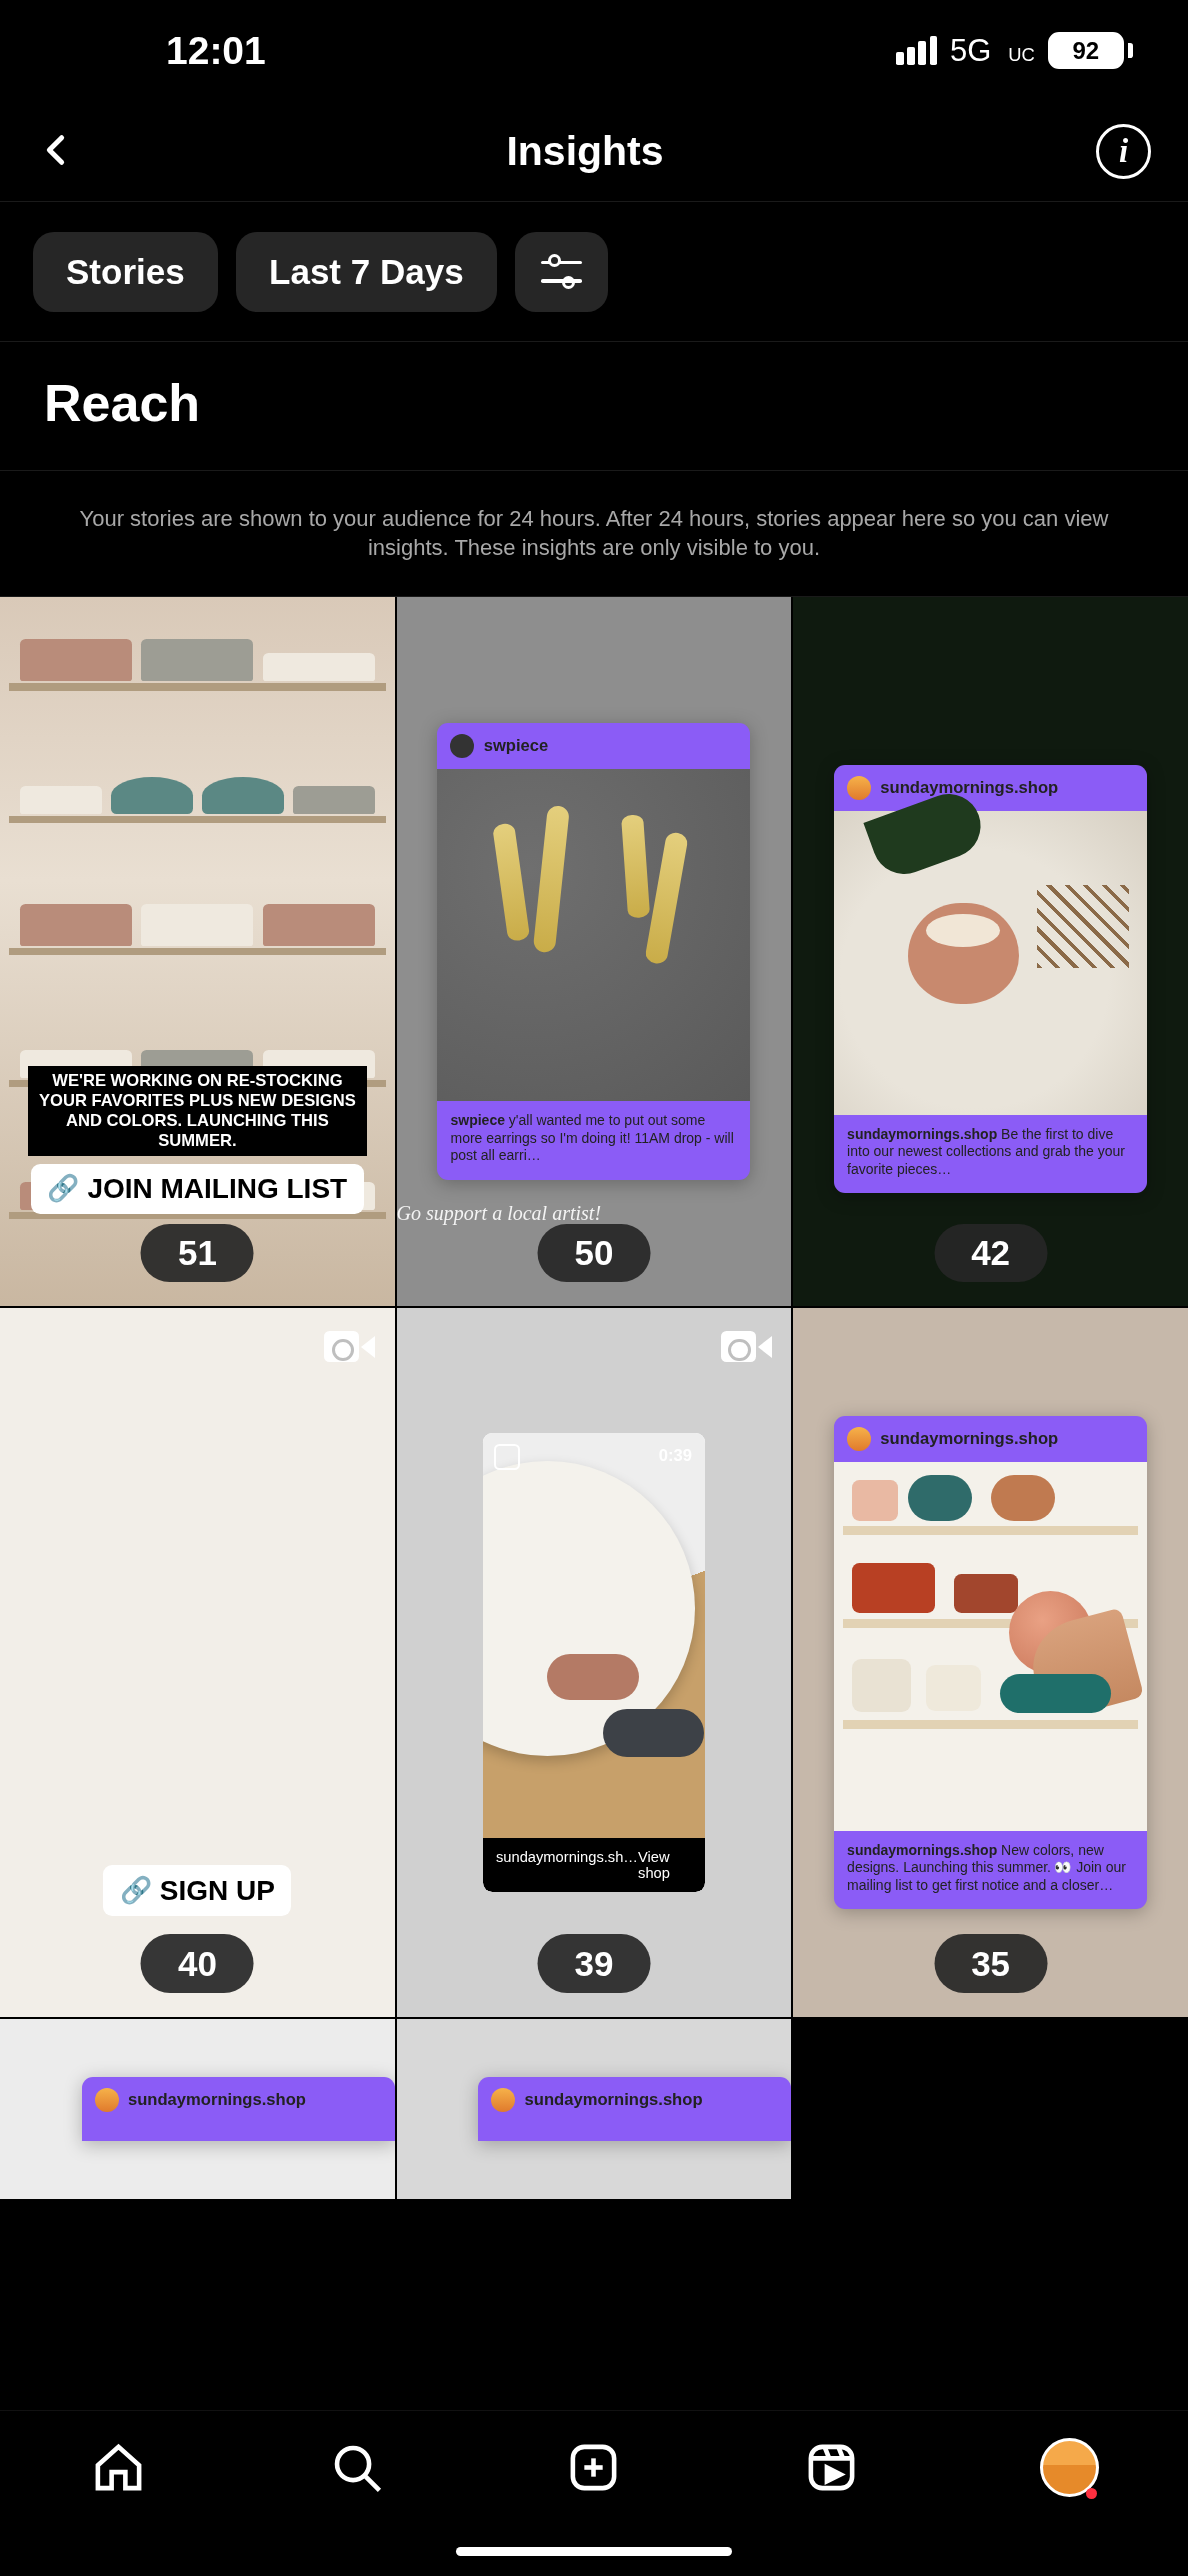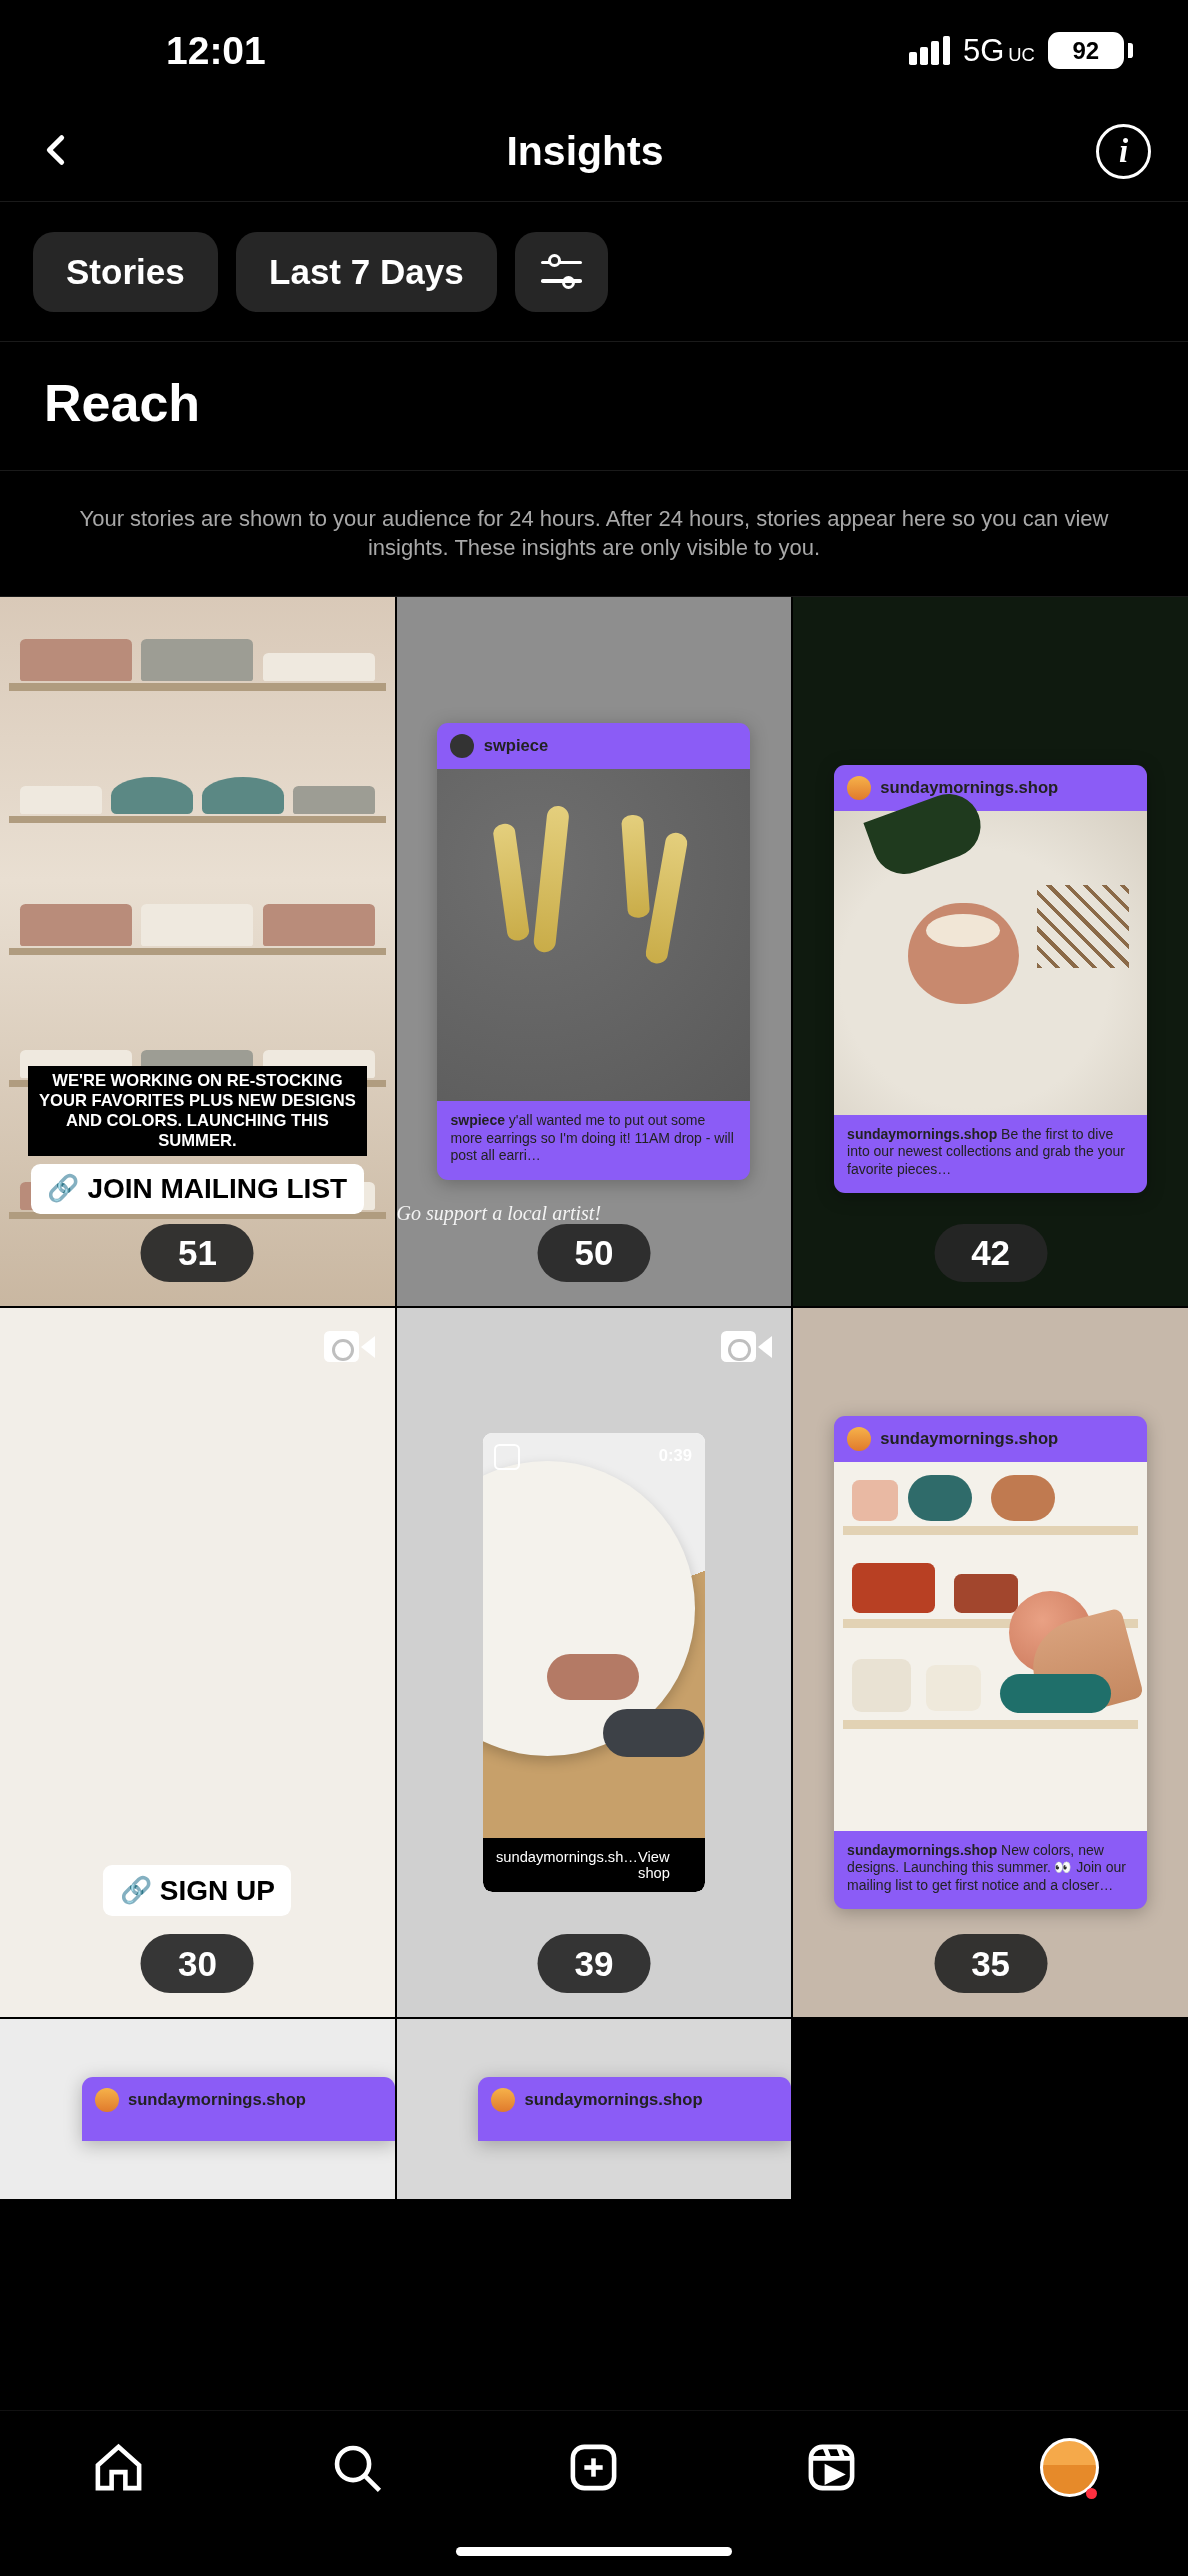--- a/index.html
+++ b/index.html
@@ -23,21 +23,21 @@
     }
     .status-time { font-size: 39px; font-weight: 600; }
     .status-right { display: flex; align-items: center; gap: 13px; }
     .signal-bars { display: flex; align-items: flex-end; gap: 3.7px; }
     .signal-bars span { width: 7.4px; background: #fff; border-radius: 1.8px; }
     .signal-bars span:nth-child(1){height:13px}
     .signal-bars span:nth-child(2){height:18.4px}
     .signal-bars span:nth-child(3){height:24px}
     .signal-bars span:nth-child(4){height:29.5px}
     .network-type { font-size: 31px; font-weight: 500; display:flex; align-items:baseline; }
-    .network-type small { font-size:18.4px; line-height:1; display:inline-flex; flex-direction:column; margin-left:4px;}
+    .network-type small { font-size:18.4px; line-height:1; display:inline-flex; flex-direction:column; margin-left:17px;}
     .battery {
       display:flex; align-items:center; gap:3.7px;
     }
     .battery-body {
       width: 76px; height: 37px; border: 2.8px solid #fff; border-radius: 11px;
       display:flex; align-items:center; justify-content:center;
       font-size: 24px; font-weight: 700; color:#000; background:#fff;
       position:relative;
     }
     .battery-tip { width:5.5px; height:14.7px; background:#fff; border-radius:0 2.8px 2.8px 0; }
@@ -370,21 +370,21 @@
     <div class="video-indicator">
         <div class="cam-body"></div>
         <div class="cam-tri"></div>
       </div>
     <div class="t4-link">
       <div class="link-pill">
         <span class="link-ic">🔗</span>
         <span>SIGN UP</span>
       </div>
     </div>
-    <div class="reach-badge">30</div>
+    <div class="reach-badge">40</div>
   </div>
 
   <div class="tile bg-t5">
     <div class="video-indicator">
         <div class="cam-body"></div>
         <div class="cam-tri"></div>
       </div>
     <div class="t5-card">
       <div class="t5-vid">
         <div class="t5-table"></div>

